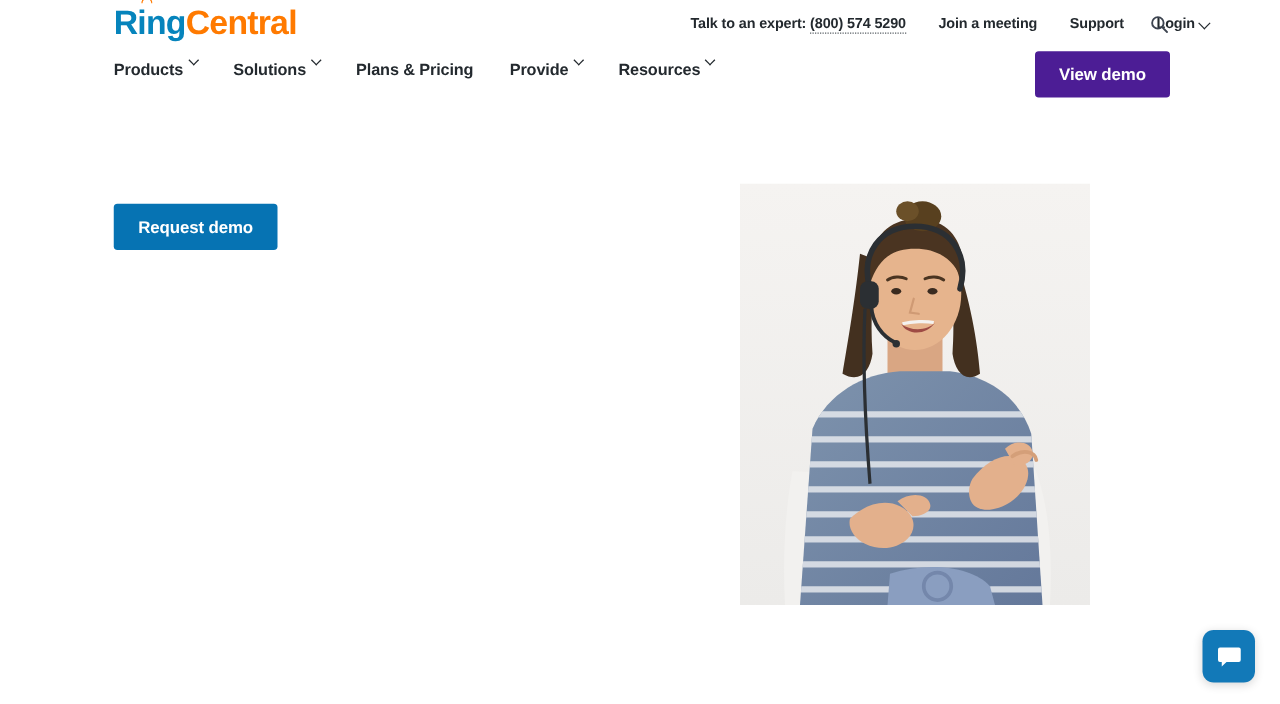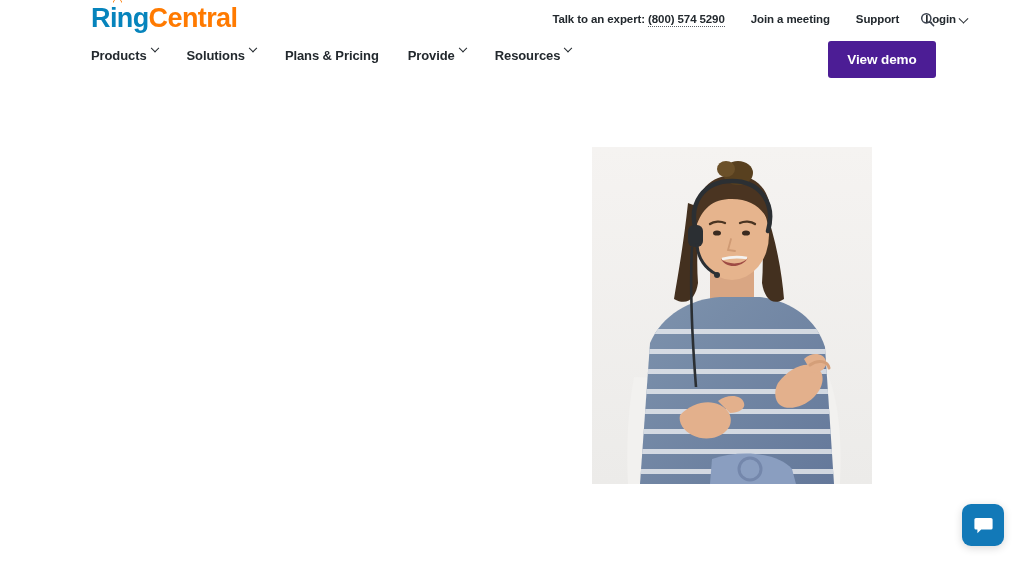--- a/index.html
+++ b/index.html
@@ -300,20 +300,21 @@
     </a>
     <a class="nav-item">
       <span>Resources</span>
       <span class="chev"></span>
     </a>
   </nav>
 
   <button class="demo-btn">View demo</button>
 
   <div class="hero-left">
+    <button class="cta-btn">Request demo</button>
   </div>
 
   <div class="hero-media">
 
     <div class="photo">
       <svg viewBox="0 0 280 337" preserveAspectRatio="xMidYMid slice">
         <defs>
           <linearGradient id="bg" x1="0" y1="0" x2="0" y2="1">
             <stop offset="0%" stop-color="#f5f3f1"></stop>
             <stop offset="100%" stop-color="#ecebe9"></stop>

